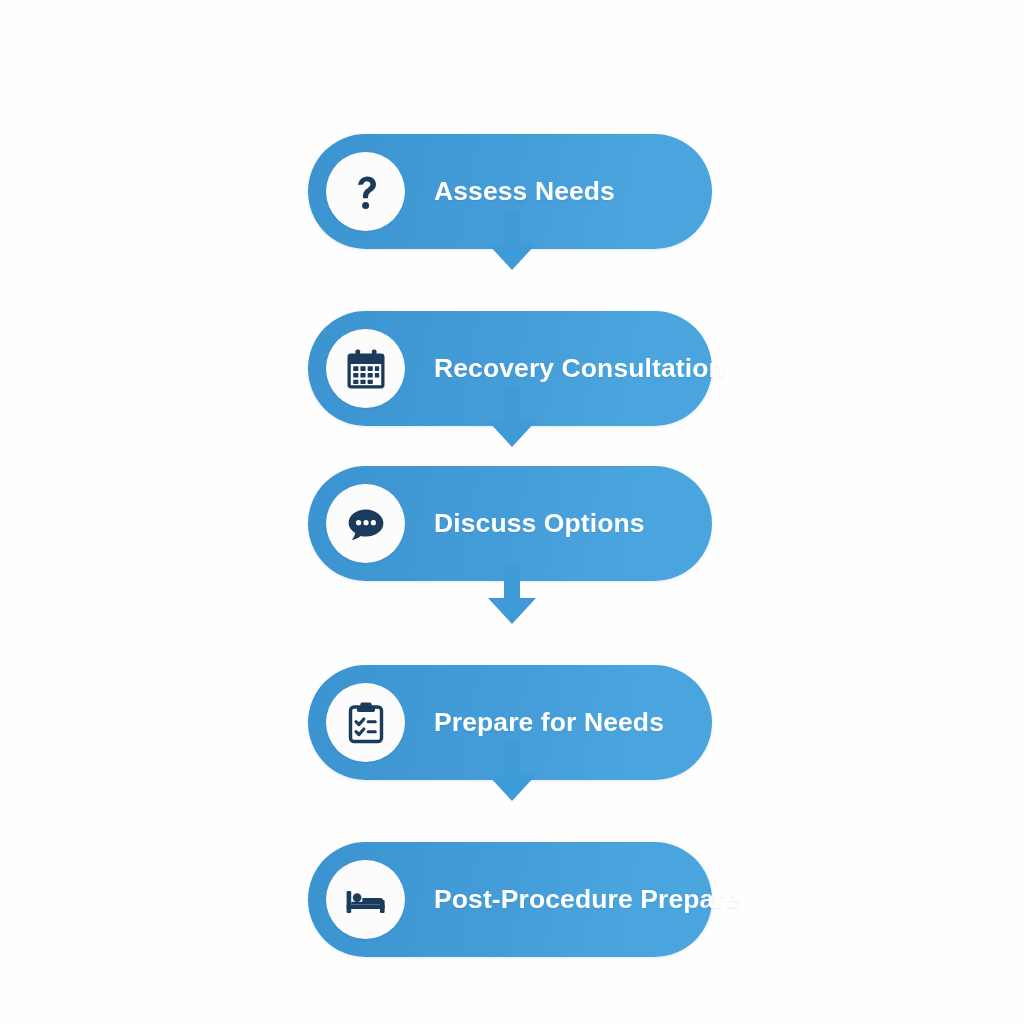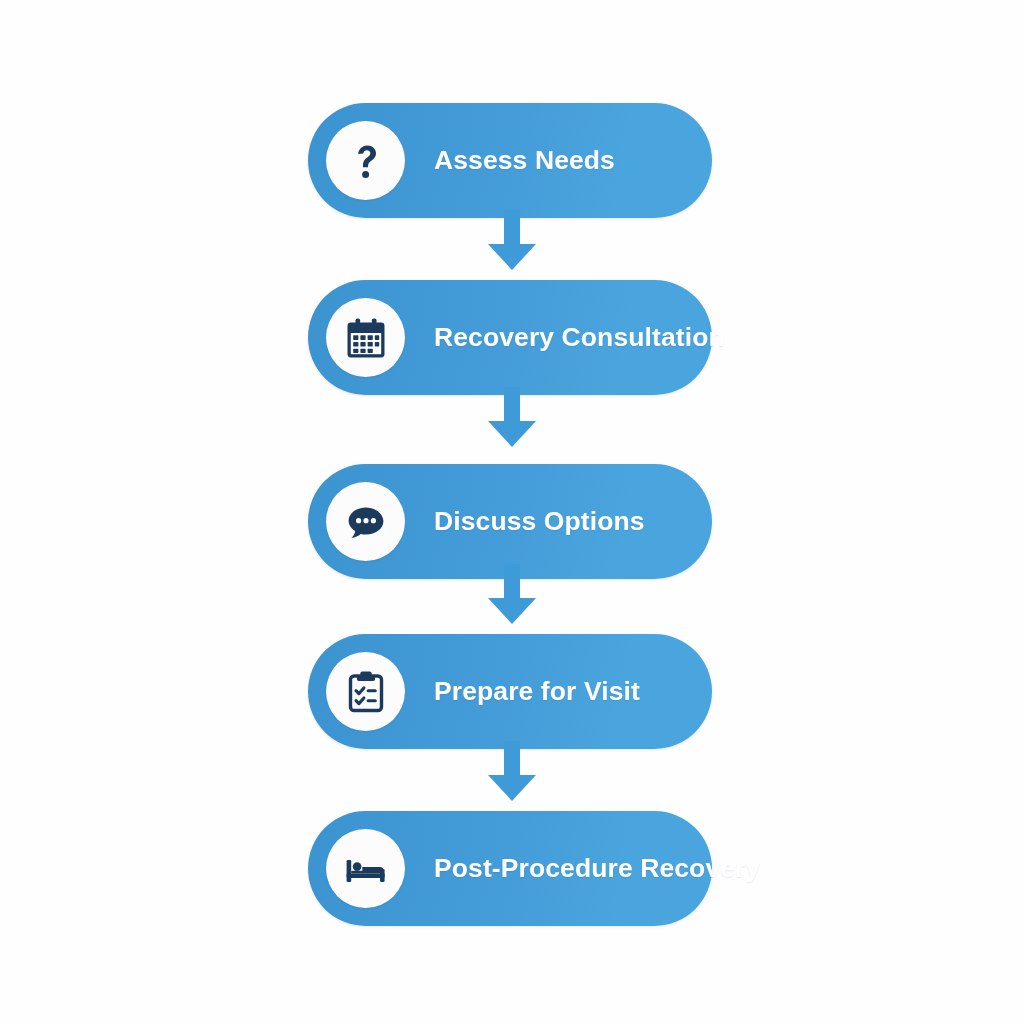--- a/index.html
+++ b/index.html
@@ -28,20 +28,21 @@
     width: 1024px;
     height: 1024px;
   }
 
   
   .step-row {
     position: absolute;
     left: 308px;
     width: 404px;
     height: 84px;
+    margin-top: 31px;
   }
   .step-pill {
     position: absolute;
     left: 0;
     top: 0;
     width: 404px;
     height: 115px;
     border-radius: 58px;
     background: linear-gradient(100deg, #3b93cf 0%, #429ad6 38%, #4aa4dd 78%, #4aa4dd 100%);
     box-shadow: 0 1px 3px rgba(40,80,120,0.13);
@@ -141,21 +142,21 @@
         <div class="step-label">Recovery Consultation</div>
       </div>
     </div>
 
     <div class="connector" style="top:387px;">
       <svg width="56" height="68" viewBox="0 0 56 68" aria-hidden="true">
         <path d="M20 0 H36 V34 H52 L28 60 L4 34 H20 Z" fill="#3f9ad8"></path>
       </svg>
     </div>
 
-    <div class="step-row" style="top:464px;">
+    <div class="step-row" style="top:435px;">
       <div class="step-pill">
         <div class="icon-badge">
           <svg width="48" height="48" viewBox="0 0 48 48" aria-hidden="true">
             <path d="M24 9.5c-9.6 0-17.4 5.9-17.4 13.2 0 4.2 2.6 7.9 6.6 10.3 -0.4 2.6 -1.7 5.0 -3.7 6.9 3.7 -0.5 6.9 -2.0 9.2 -4.0 1.7 0.4 3.5 0.6 5.3 0.6 9.6 0 17.4 -5.9 17.4 -13.2S33.6 9.5 24 9.5z" fill="#1b3a5c"></path>
             <circle cx="16.6" cy="22.7" r="2.6" fill="#ffffff"></circle>
             <circle cx="24.0" cy="22.7" r="2.6" fill="#ffffff"></circle>
             <circle cx="31.4" cy="22.7" r="2.6" fill="#ffffff"></circle>
           </svg>
         </div>
         <div class="step-label">Discuss Options</div>
@@ -174,21 +175,21 @@
           <svg width="48" height="48" viewBox="0 0 48 48" aria-hidden="true">
             <rect x="8.5" y="8.0" width="31" height="34.5" rx="3.6" fill="none" stroke="#1b3a5c" stroke-width="3.4"></rect>
             <rect x="18.4" y="3.4" width="11.2" height="7.4" rx="1.9" fill="#1b3a5c"></rect>
             <rect x="15.0" y="7.6" width="18" height="5.4" rx="1.8" fill="#1b3a5c"></rect>
             <path d="M14.0 22.6 l2.9 3.0 l5.0 -5.6" fill="none" stroke="#1b3a5c" stroke-width="3.1" stroke-linecap="round" stroke-linejoin="round"></path>
             <rect x="24.6" y="21.2" width="10.2" height="3.1" rx="1.5" fill="#1b3a5c"></rect>
             <path d="M14.0 32.6 l2.9 3.0 l5.0 -5.6" fill="none" stroke="#1b3a5c" stroke-width="3.1" stroke-linecap="round" stroke-linejoin="round"></path>
             <rect x="24.6" y="31.2" width="10.2" height="3.1" rx="1.5" fill="#1b3a5c"></rect>
           </svg>
         </div>
-        <div class="step-label">Prepare for Visit</div>
+        <div class="step-label">Prepare for Needs</div>
       </div>
     </div>
 
     <div class="connector" style="top:741px;">
       <svg width="56" height="68" viewBox="0 0 56 68" aria-hidden="true">
         <path d="M20 0 H36 V34 H52 L28 60 L4 34 H20 Z" fill="#3f9ad8"></path>
       </svg>
     </div>
 
     <div class="step-row" style="top:811px;">
@@ -196,18 +197,18 @@
         <div class="icon-badge">
           <svg width="48" height="48" viewBox="0 0 48 48" aria-hidden="true">
             <rect x="4.6" y="15.0" width="4.6" height="22.0" rx="1.2" fill="#1b3a5c"></rect>
             <rect x="38.0" y="24.0" width="4.6" height="13.0" rx="1.2" fill="#1b3a5c"></rect>
             <rect x="4.6" y="28.4" width="38.0" height="4.6" rx="1.2" fill="#1b3a5c"></rect>
             <circle cx="15.1" cy="21.6" r="4.3" fill="#1b3a5c"></circle>
             <path d="M20.3 22.0 H38.0 a3.4 3.4 0 0 1 3.4 3.4 V28.4 H20.3 Z" fill="#1b3a5c"></path>
             <rect x="9.2" y="25.8" width="12.0" height="2.8" rx="1.0" fill="#1b3a5c"></rect>
           </svg>
         </div>
-        <div class="step-label">Post-Procedure Recovery</div>
+        <div class="step-label">Post-Procedure Prepare</div>
       </div>
     </div>
 
   </div>
 </div>
 
 </body></html>

